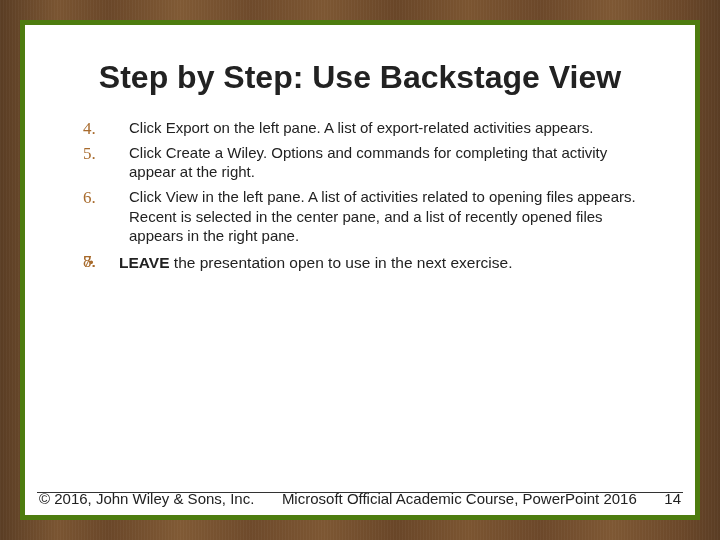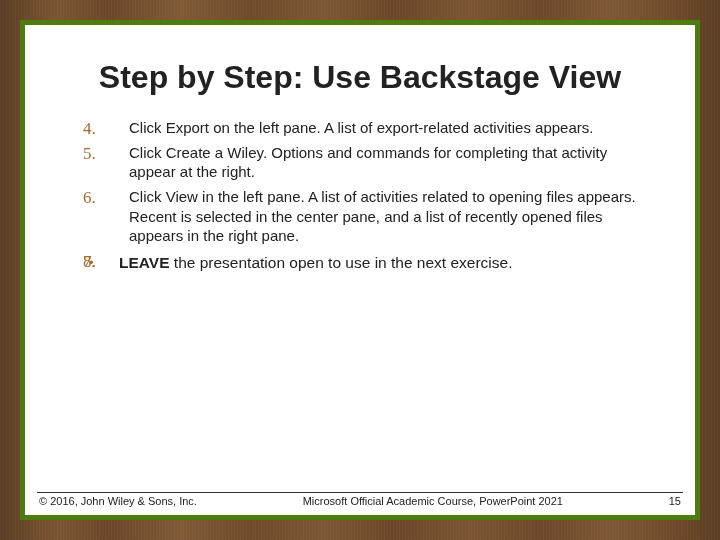--- a/index.html
+++ b/index.html
@@ -65,21 +65,21 @@
     position: absolute;
     left: 14px;
     top: 2px;
     color: #a86b2d;
     font-size: 13px;
   }
   .footer {
     position: absolute;
     left: 0; right: 0; bottom: 8px;
     padding: 0 14px;
-    font-size: 11px;
+    font-size: 15px;
     color: #222;
     display: flex;
     align-items: center;
   }
   .footer .left { flex: 0 0 auto; }
   .footer .center { flex: 1 1 auto; text-align: center; }
   .footer .right { flex: 0 0 auto; }
   .footer-rule {
     position: absolute;
     left: 12px; right: 12px; bottom: 22px;
@@ -117,17 +117,17 @@
 
     <div class="bullet-row">
       <span class="dot">•</span>
       <span><b>LEAVE</b> the presentation open to use in the next exercise.</span>
     </div>
   </div>
 
   <div class="footer-rule"></div>
   <div class="footer">
     <span class="left">© 2016, John Wiley &amp; Sons, Inc.</span>
-    <span class="center">Microsoft Official Academic Course, PowerPoint 2021</span>
-    <span class="right">15</span>
+    <span class="center">Microsoft Official Academic Course, PowerPoint 2016</span>
+    <span class="right">14</span>
   </div>
 
 </div>
 
 </body></html>

